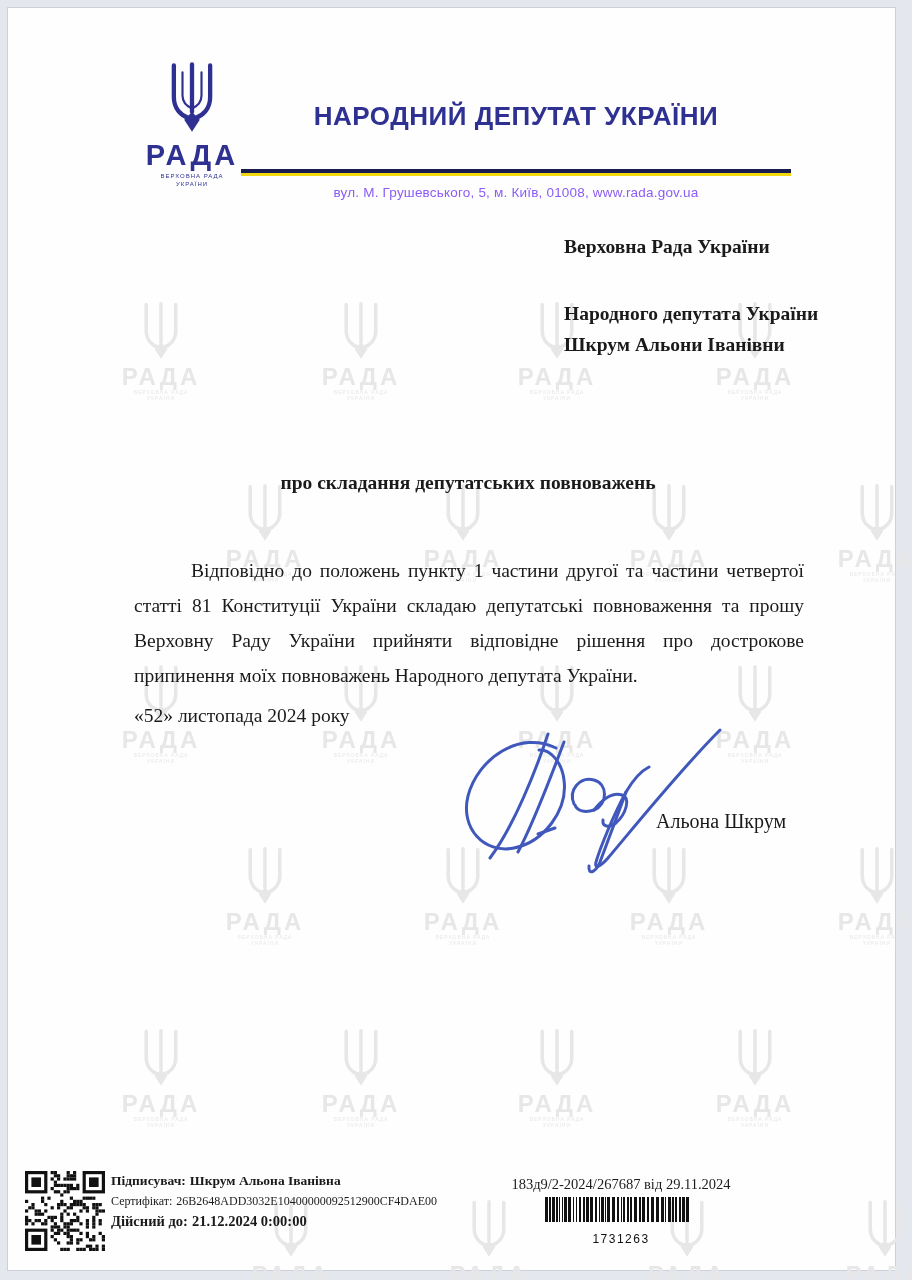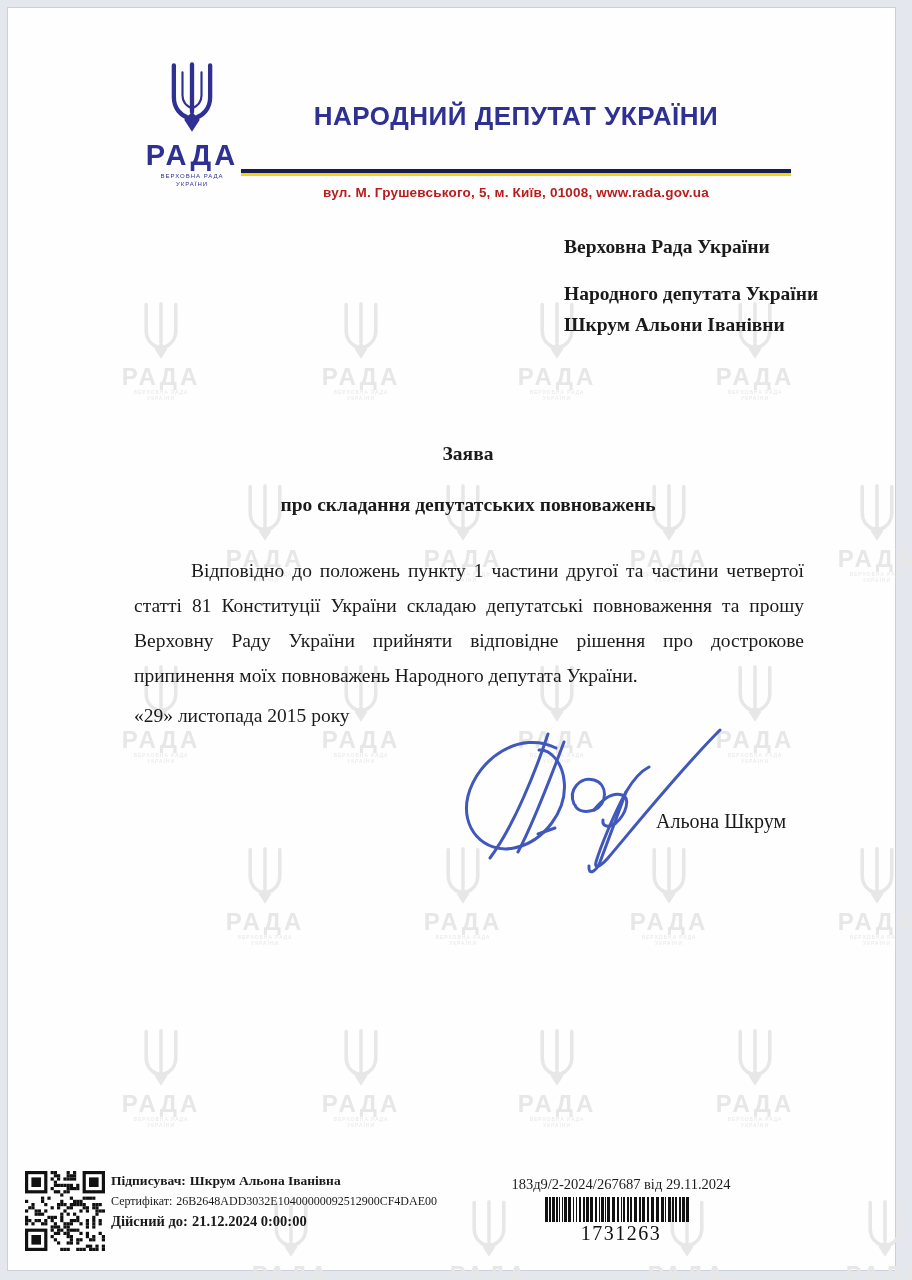--- a/index.html
+++ b/index.html
@@ -32,25 +32,25 @@
   .logo-sub{font-family:"Liberation Sans",sans-serif;font-size:6px;
       letter-spacing:1px;line-height:1.3;margin-top:3px;}
   .header-title{left:233px;top:93px;width:550px;text-align:center;
       font-family:"Liberation Sans",sans-serif;font-weight:bold;
       font-size:26px;letter-spacing:.5px;color:#2e3192;}
   .flag-line{left:233px;top:161px;width:550px;height:7px;}
   .flag-line .navy{height:3.5px;background:#181c50;}
   .flag-line .yellow{height:3.5px;background:#f2d70e;}
   .address{left:233px;top:177px;width:550px;text-align:center;
       font-family:"Liberation Sans",sans-serif;font-size:13.5px;
-      color:#b91c1c;letter-spacing:.2px;font-weight:bold;}
+      color:#8b5cf6;letter-spacing:.2px;}
 
   
   .recipient{left:556px;top:228px;width:260px;font-weight:bold;font-size:19.5px;}
-  .recipient .r1{margin-bottom:20px;}
+  .recipient .r1{margin-bottom:40px;}
   .recipient .r2,.recipient .r3{line-height:31px;}
   .doc-title{left:126px;top:435px;width:668px;text-align:center;
       font-weight:bold;font-size:19.5px;}
   .doc-title .t2{margin-top:29px;}
   .body-par{left:126px;top:545px;width:670px;font-size:19.5px;line-height:35px;
       text-align:justify;text-indent:57px;}
   .date-line{left:126px;top:697px;font-size:19.5px;}
   .closing{left:126px;top:767px;font-size:19.5px;line-height:31px;}
   .closing .bold{font-weight:bold;}
   .signee{left:648px;top:802px;font-size:20px;font-weight:normal;}
@@ -60,22 +60,22 @@
   .qr{left:17px;top:1163px;}
   .f-left{left:103px;top:1163px;width:360px;font-size:14px;line-height:20px;}
   .f-sys{font-weight:bold;font-size:14px;}
   .f-signer{font-weight:bold;font-size:13.5px;}
   .f-cert{font-size:12px;}
   .f-valid{font-weight:bold;font-size:14.5px;}
   .fl-label{margin-right:4px;}
   .f-right{left:453px;top:1166px;width:320px;text-align:center;
       font-size:14.5px;line-height:20px;color:#1c1c1c;}
   .barcode-wrap{margin-top:3px;height:25px;}
-  .barcode-num{font-family:Liberation Serif, serif;font-size:20px;
-      letter-spacing:1.5px;margin-top:1px;color:#111;}
+  .barcode-num{font-family:Liberation Sans, sans-serif;font-size:12px;
+      letter-spacing:1.5px;margin-top:7px;color:#111;}
 </style>
 </head>
 <body>
 
 <div class="page">
 
   <div id="watermarks">
       <div class="wm" style="left: 153px; top: 293px;">
         <svg width="44" height="62" viewBox="0 0 60 88">
           <g fill="none" stroke="#e7e7e7" stroke-width="5" stroke-linecap="round">
@@ -391,27 +391,26 @@
 
   <div class="abs address">вул. М. Грушевського, 5, м. Київ, 01008,  www.rada.gov.ua</div>
 
   <div class="abs recipient">
     <div class="r1">Верховна Рада України</div>
     <div class="r2">Народного депутата України</div>
     <div class="r3">Шкрум Альони Іванівни</div>
   </div>
 
   <div class="abs doc-title">
-    <div class="t1">Заява</div>
     <div class="t2">про складання депутатських повноважень</div>
   </div>
 
   <div class="abs body-par">Відповідно до положень пункту 1 частини другої та частини четвертої статті 81 Конституції України складаю депутатські повноваження та прошу Верховну Раду України прийняти відповідне рішення про дострокове припинення моїх повноважень Народного депутата України.</div>
 
-  <div class="abs date-line">«29» листопада 2015 року</div>
+  <div class="abs date-line">«52» листопада 2024 року</div>
 
 
   <svg class="abs sig-svg" width="310" height="170" viewBox="0 0 310 170">
     <g fill="none" stroke="#4058bb" stroke-width="3" stroke-linecap="round">
       <path d="M118 32 C 82 14 40 42 30 80 C 22 112 46 138 76 132 C 106 126 130 94 126 64 C 124 46 112 33 101 34"></path>
       <path d="M110 18 C 98 54 76 110 52 142"></path>
       <path d="M126 26 C 114 58 96 106 80 136"></path>
       <path d="M136 88 C 130 74 142 60 156 64 C 170 68 170 88 156 94 C 147 97 139 95 137 89"></path>
       <path d="M156 94 C 164 84 174 76 184 79 C 193 82 188 98 178 107 C 171 112 164 111 165 104"></path>
       <path d="M282 14 C 244 52 202 104 170 142 C 163 150 156 154 158 146 C 162 132 176 98 188 76 C 195 64 203 55 211 51"></path>

